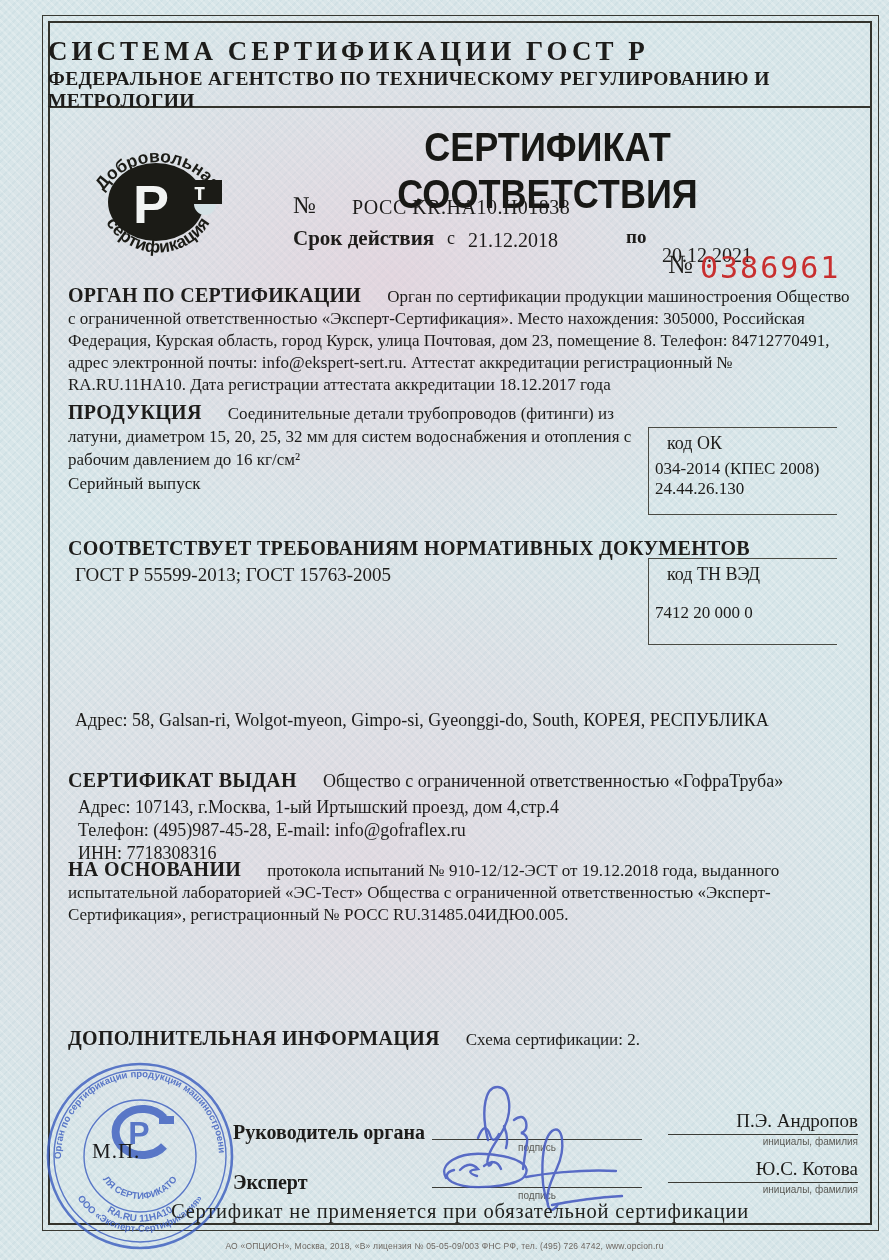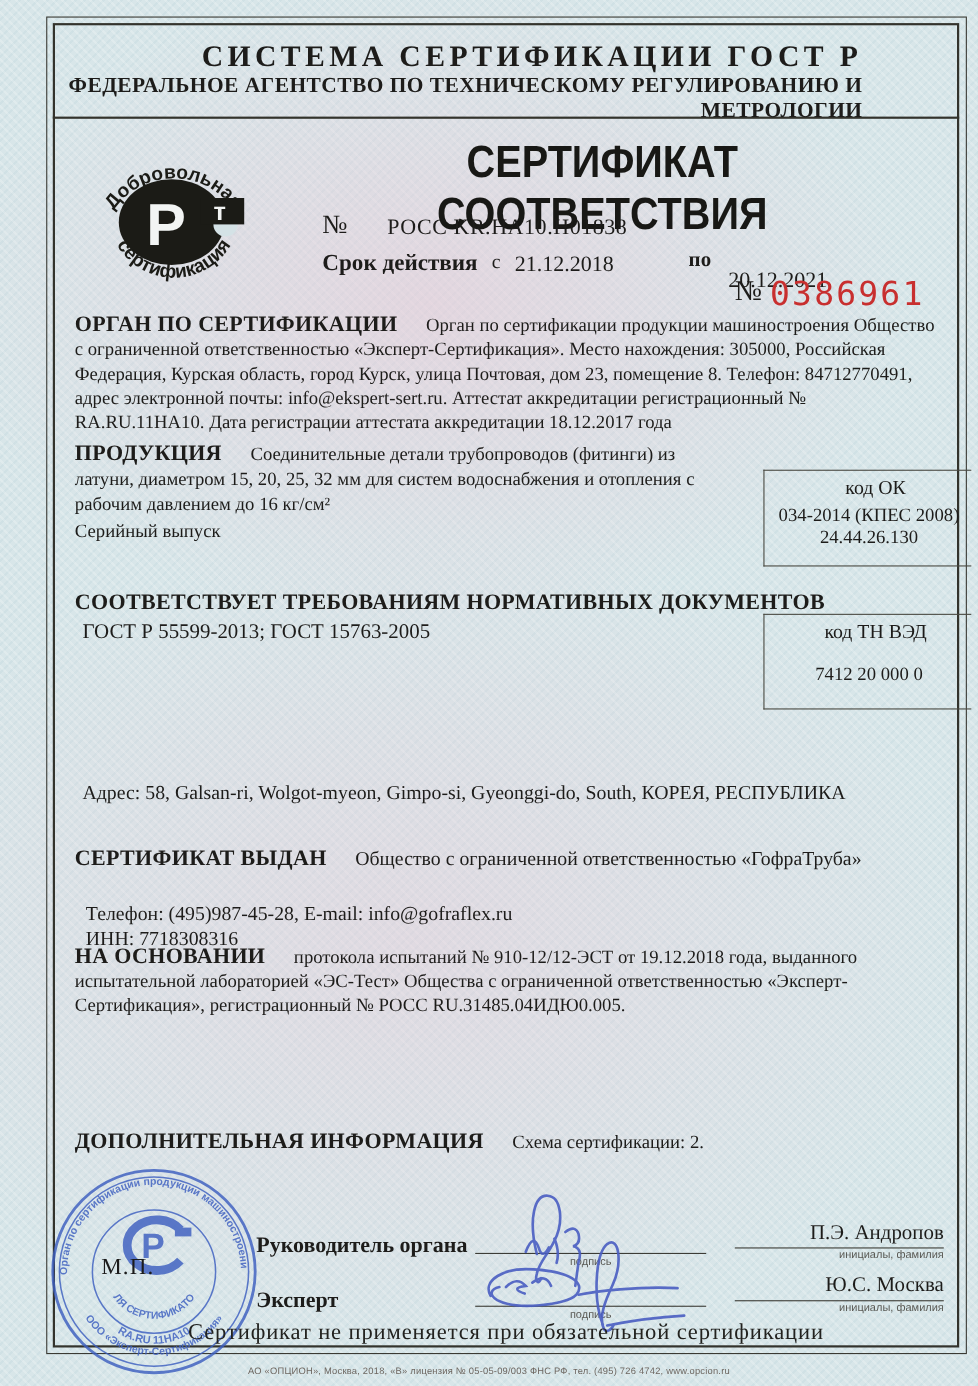--- a/index.html
+++ b/index.html
@@ -12,21 +12,21 @@
       radial-gradient(ellipse 700px 520px at 42% 68%, rgba(233,203,216,0.45), rgba(233,203,216,0) 72%),
       repeating-linear-gradient(45deg, rgba(255,255,255,0.20) 0 2px, rgba(255,255,255,0) 2px 6px),
       repeating-linear-gradient(-45deg, rgba(160,195,205,0.14) 0 2px, rgba(160,195,205,0) 2px 6px);
     font-family:"Liberation Serif", serif; color:#1d1c1a;
   }
   .abs { position:absolute; }
   .frame-outer { left:42px; top:15px; right:10px; bottom:29px; border:1.5px solid #3a3a33; }
   .frame-inner { left:48px; top:21px; right:17px; bottom:35px; border:2.5px solid #33332c; }
   .header-sep { left:48px; right:17px; top:106px; height:2px; background:#33332c; }
 
-  .hdr { left:48px; width:736px; text-align:right; font-weight:bold; }
+  .hdr { left:48px; width:736px; text-align:left; font-weight:bold; }
   .hdr1 { top:36px; font-size:27px; letter-spacing:4px; }
   .hdr2 { top:68px; font-size:19.5px; letter-spacing:0.4px; }
 
   .doc-title { left:235px; top:124px; width:625px; text-align:center;
     font-family:"Liberation Sans", sans-serif; font-weight:bold; font-size:41px;
     transform:scaleX(0.88); transform-origin:center; letter-spacing:0px; color:#181815; }
 
   .no-label { left:293px; top:192px; font-size:24px; }
   .cert-number { left:352px; top:196px; font-size:20px; letter-spacing:0.5px; }
   .validity-label { left:293px; top:226px; font-size:21px; font-weight:bold; }
@@ -39,22 +39,22 @@
     font-family:"DejaVu Sans Mono", monospace; color:#c82f2f; }
 
   .sec { line-height:22px; font-size:17px; }
   .sec b.h { font-size:20px; letter-spacing:0.3px;margin-top:12px; }
   .gap1 { margin-left:26px; }
 
   .organ-p { left:68px; top:284px; width:782px; }
   .product-p { left:68px; top:401px; width:600px; line-height:23px; }
   .serial { margin-top:1px; }
 
-  .code-box { left:694px; width:189px; border:1.5px solid #4a4a42; border-right:none;
-    padding:5px 4px 4px 6px; font-size:17px; line-height:20px;text-align:center; }
+  .code-box { left:648px; width:189px; border:1.5px solid #4a4a42; border-right:none;
+    padding:5px 4px 4px 6px; font-size:17px; line-height:20px; }
   .code-box .lbl { display:block; padding-left:12px; font-size:18px; margin-bottom:6px; }
   .box-ok { top:427px; height:88px; }
   .box-tnved { top:558px; height:87px; }
   .box-tnved .val { display:block; margin-top:19px; }
 
   .compliance-h { left:68px; top:537px; font-size:20px; font-weight:bold; letter-spacing:0.3px; }
   .compliance-t { left:75px; top:564px; font-size:19px; }
 
   .manu-p { left:68px; top:685px; width:760px; }
   .manu-addr { left:75px; top:710px; font-size:18px; }
@@ -141,20 +141,21 @@
   <div class="abs compliance-t">ГОСТ Р 55599-2013; ГОСТ 15763-2005</div>
 
   <div class="abs code-box box-tnved">
     <span class="lbl">код ТН ВЭД</span>
     <span class="val">7412 20 000 0</span>
   </div>
 
   <div class="abs manu-addr">Адрес: 58, Galsan-ri, Wolgot-myeon, Gimpo-si, Gyeonggi-do, South, КОРЕЯ, РЕСПУБЛИКА</div>
 
   <p class="abs sec issued-p"><b class="h">СЕРТИФИКАТ ВЫДАН</b><span class="gap1" style="font-size:18px;">Общество с ограниченной ответственностью «ГофраТруба»</span></p>
+  <div class="abs issued-line iss-a">Адрес: 107143, г.Москва, 1-ый Иртышский проезд, дом 4,стр.4</div>
   <div class="abs issued-line iss-p">Телефон: (495)987-45-28, E-mail: info@gofraflex.ru</div>
   <div class="abs issued-line iss-i">ИНН: 7718308316</div>
 
   <p class="abs sec basis-p"><b class="h">НА ОСНОВАНИИ</b><span class="gap1">протокола испытаний № 910-12/12-ЭСТ от 19.12.2018 года, выданного испытательной лабораторией «ЭС-Тест» Общества с ограниченной ответственностью «Эксперт-Сертификация», регистрационный № РОСС RU.31485.04ИДЮ0.005.</span></p>
 
   <p class="abs sec add-p"><b class="h">ДОПОЛНИТЕЛЬНАЯ ИНФОРМАЦИЯ</b><span class="gap1">Схема сертификации: 2.</span></p>
 
   <svg class="abs" style="left:38px; top:1062px; opacity:0.82;" width="204" height="190" viewBox="0 0 204 190" xmlns="http://www.w3.org/2000/svg">
     <defs>
       <path id="sTop" d="M 23,94 A 79,79 0 0 1 181,94"></path>
@@ -188,21 +189,21 @@
   <div class="abs sign-cap sc-1">подпись</div>
   <div class="abs name-col nc-1">
     <div class="name-val">П.Э. Андропов</div>
     <div class="name-cap">инициалы, фамилия</div>
   </div>
 
   <div class="abs role role-2">Эксперт</div>
   <div class="abs sign-line sl-2"></div>
   <div class="abs sign-cap sc-2">подпись</div>
   <div class="abs name-col nc-2">
-    <div class="name-val">Ю.С. Москва</div>
+    <div class="name-val">Ю.С. Котова</div>
     <div class="name-cap">инициалы, фамилия</div>
   </div>
 
   <svg class="abs" style="left:430px; top:1078px;" width="235" height="142" viewBox="0 0 235 142" xmlns="http://www.w3.org/2000/svg">
     <g fill="none" stroke="#4a5ec2" stroke-width="2.4" stroke-linecap="round" opacity="0.9">
       <path d="M 58,62 C 50,30 56,8 68,9 C 80,10 83,32 74,50 C 67,64 60,70 58,80 C 56,88 60,90 62,84"></path>
       <path d="M 48,60 q 7,-18 12,-3 q 3,10 9,-1 M 74,48 q 5,12 2,22 M 84,42 q 9,-7 12,2 q 2,9 -5,11 q 9,2 5,14 l -3,22"></path>
       <path d="M 16,100 C 8,86 28,74 55,76 C 88,78 103,88 94,99 C 85,109 38,113 22,104 C 14,99 16,94 24,92"></path>
       <path d="M 30,92 q 10,-10 18,-1 q -15,2 -1,7 M 54,88 q 12,-9 17,3"></path>
       <path d="M 118,126 C 109,104 111,62 122,53 C 133,45 136,70 127,90 C 120,105 114,120 119,130 C 121,134 126,131 128,126"></path>

